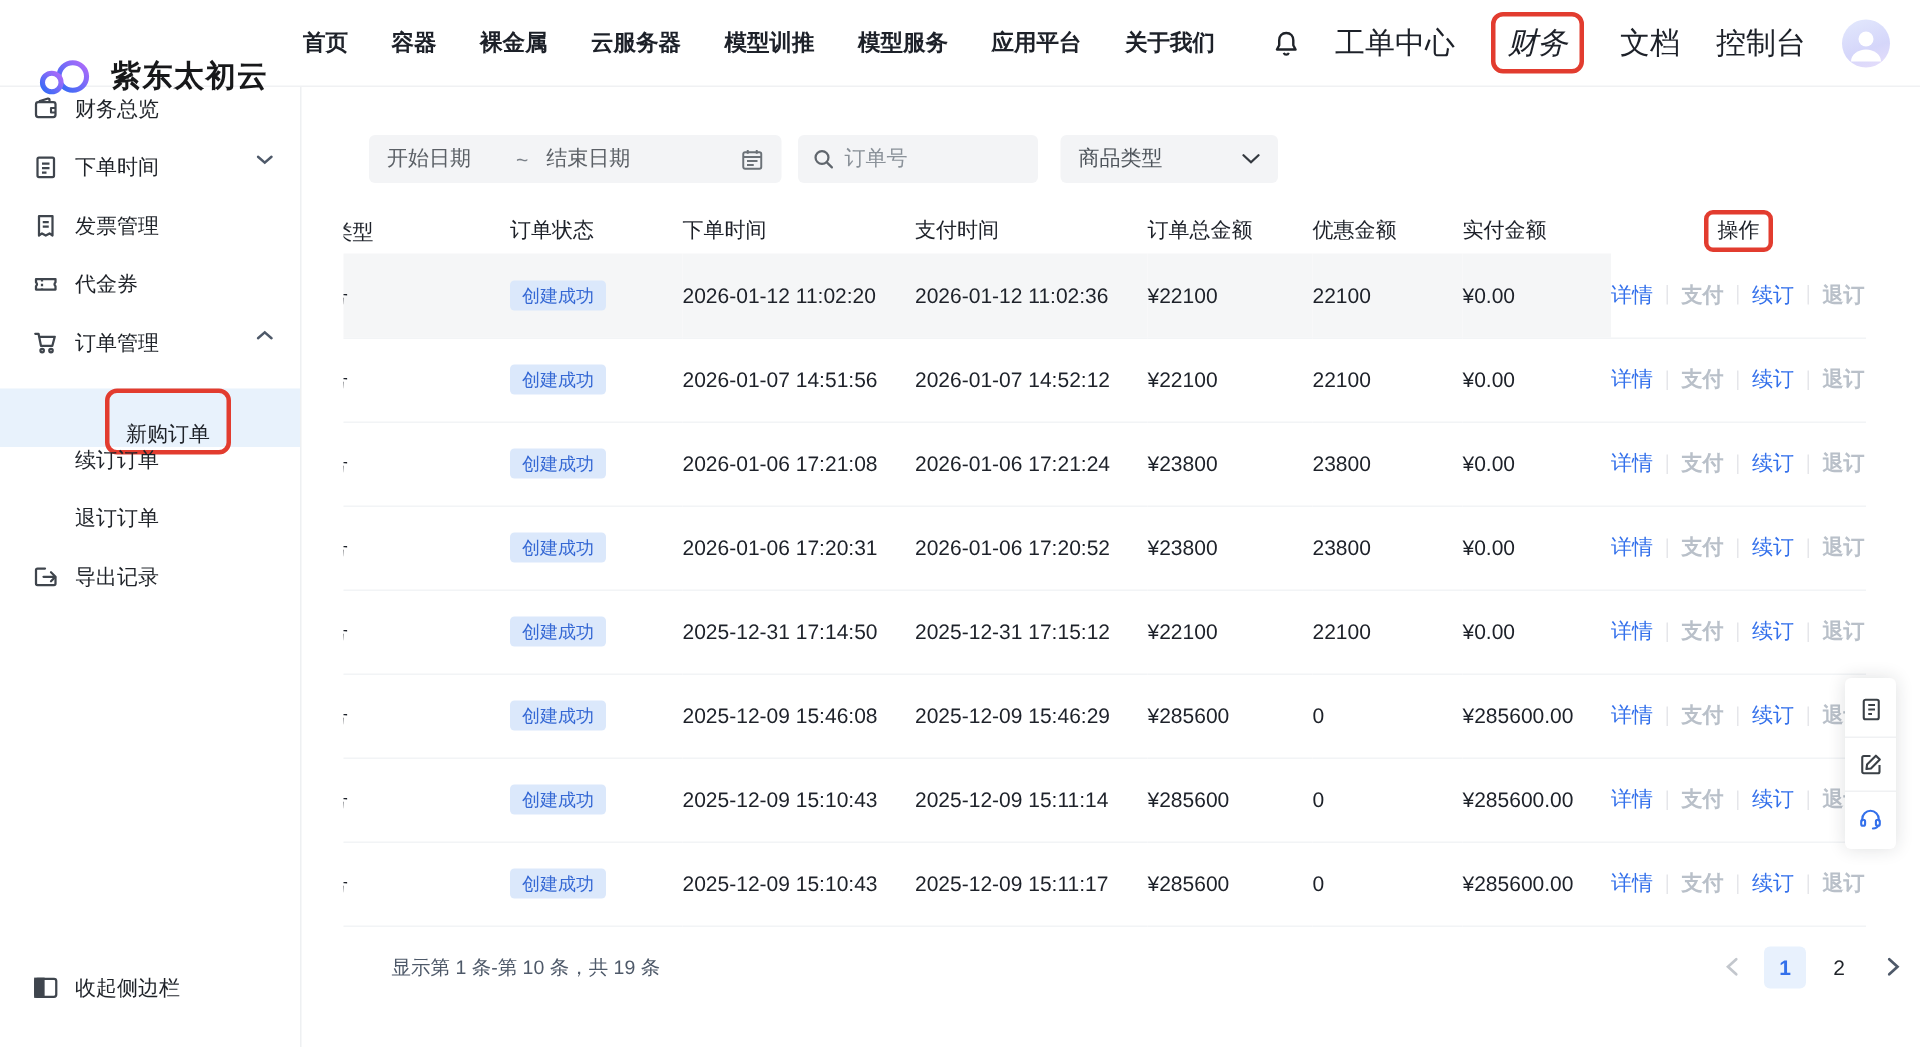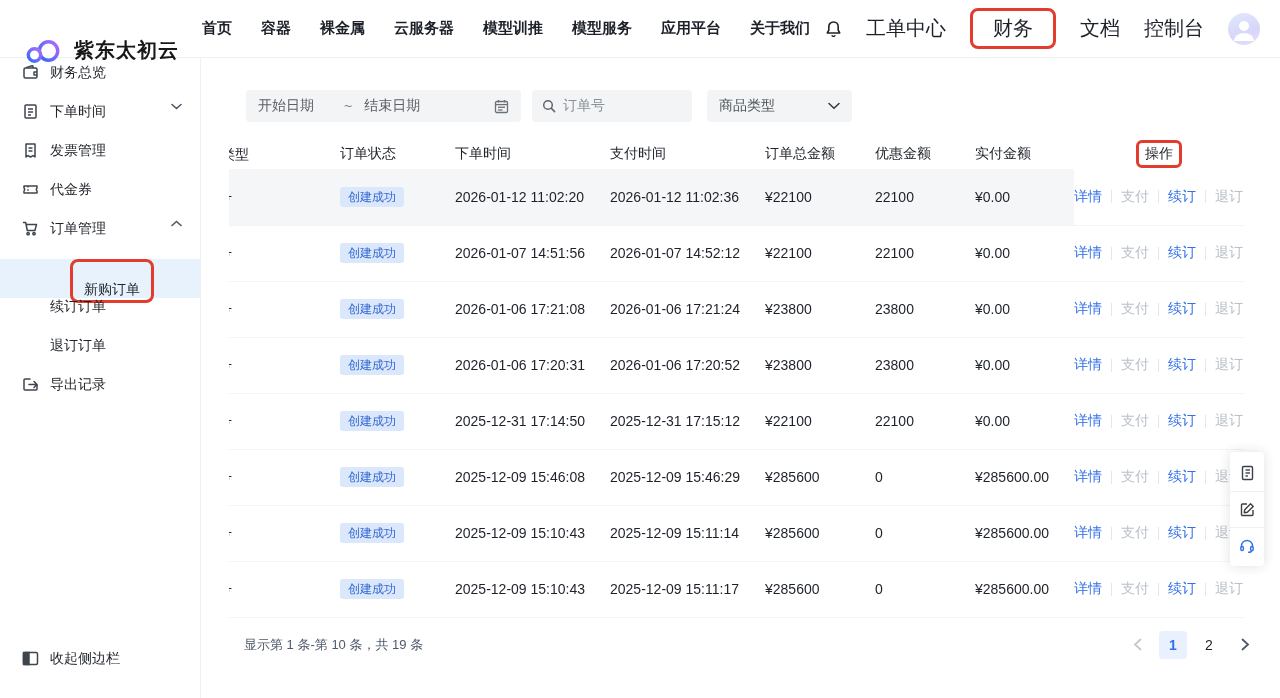--- a/index.html
+++ b/index.html
@@ -13,21 +13,21 @@
   .brand-name { font-size:20px; font-weight:700; color:#17181a; margin-left:10px; letter-spacing:1px; }
   .topnav { display:flex; align-items:flex-start; margin-left:18px; gap:19px; }
   .topnav .nav-item { font-size:15px; font-weight:600; color:#1d2129; cursor:pointer; padding:6px 5px; white-space:nowrap; }
   .top-right { margin-left:auto; display:flex; align-items:center; gap:24px; }
   .top-right .tr-link { font-size:20px; font-weight:500; color:#1d2129; cursor:pointer; white-space:nowrap; }
   .avatar { width:32px; height:32px; border-radius:50%;
     background:linear-gradient(160deg,#e3e9fd 0%,#d5d6fa 60%,#e7defb 100%);
     display:flex; align-items:center; justify-content:center; }
 
   .red-box { border:3px solid #e23c2f; border-radius:8px; display:inline-block; }
-  .red-box.fin { padding:4px 20px; }
+  .red-box.fin { padding:4px 8px;font-style:italic; }
   .red-box.op  { padding:2px 6px; border-radius:6px; }
   .red-box.menu { padding:19px 11px;margin-left:20px; }
 
   
   .sidebar { position:fixed; top:58px; left:0; bottom:0; width:201px; background:#fff;
     border-right:1px solid #eef0f2; display:flex; flex-direction:column; padding-top:6px; }
   .side-item { height:39px; display:flex; padding:0 18px 0 22px;
     font-size:14px; color:#1f2329; cursor:pointer; flex:none; }
   .side-item .icn { width:17px; height:17px; margin-right:11px; display:flex; align-items:center; justify-content:center; }
   .side-item .lbl { flex:none; }
@@ -58,25 +58,25 @@
   table.orders td { height:56px; padding:0; vertical-align:middle; border-bottom:1px solid #f2f4f6; color:#1d2129; white-space:nowrap; }
   tr.hovered td { background:#f5f6f7; }
   tr.hovered td.c-op { background:#fff; }
   .clipbox { overflow:hidden; height:20px; line-height:20px; }
   .clipbox .clip-h { display:inline-block; margin-left:-8px; }
   .clipbox .clip-c { display:inline-block; margin-left:-11px; }
   .badge { display:inline-block; background:#dbe8fb; color:#3568d4; font-size:12px;
     padding:4px 8px; border-radius:3px; line-height:1; }
   .actions { display:flex; align-items:center; }
   .alink { color:#3370eb; font-weight:500; cursor:pointer; }
-  .alink.disabled { color:#b9c0c9; font-weight:400; cursor:default;text-align:right; }
+  .alink.disabled { color:#b9c0c9; font-weight:700; cursor:default;text-align:right; }
   .adiv { width:1px; height:13px; background:#e5e6ea; margin:0 9px; }
 
   
-  .tfooter { display:flex; align-items:center; width:1015px; margin:13px 0 0 15px; }
+  .tfooter { display:flex; align-items:center; width:1015px; margin:13px 0 0 32px; }
   .summary { font-size:13px; color:#4e5969; }
   .pager { margin-left:auto; display:flex; align-items:center; gap:8px; }
   .pg { min-width:28px; height:28px; line-height:28px; text-align:center; border-radius:4px;
     font-size:14px; color:#1f2329; cursor:pointer; }
   .pg.active { background:#e8f1fd; color:#3370eb; font-weight:700; }
   .pg.nav { display:flex; align-items:center; justify-content:center; }
 
   
   .floatbar { position:fixed; top:452px; right:16px; width:34px; background:#fff; border-radius:4px;
     box-shadow:0 0 12px rgba(31,35,41,.14); display:flex; flex-direction:column; align-items:center;

